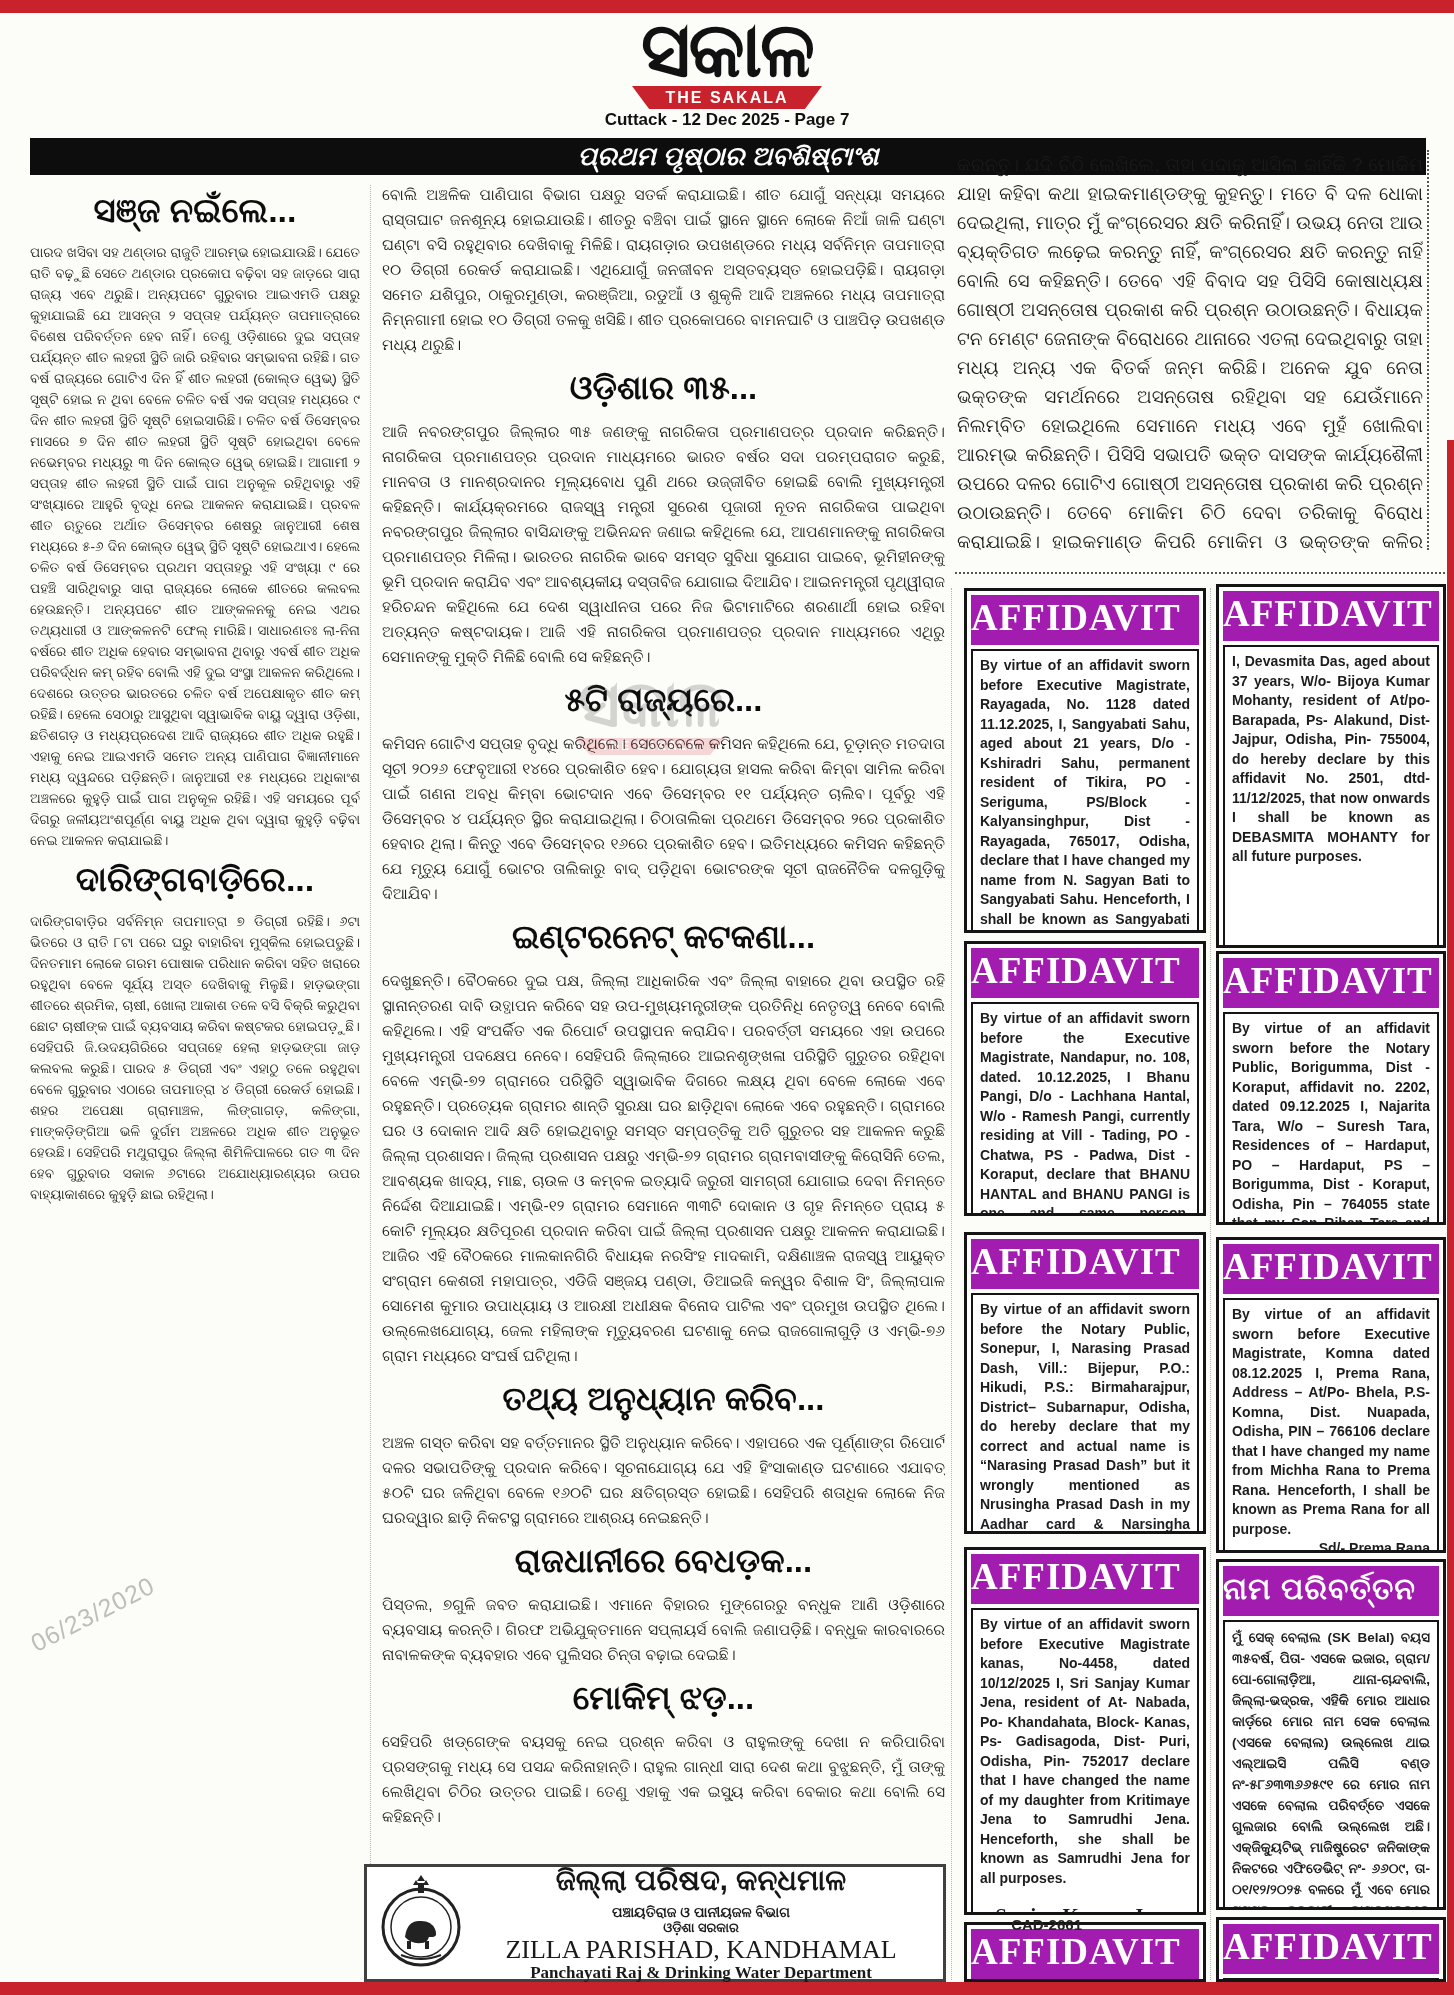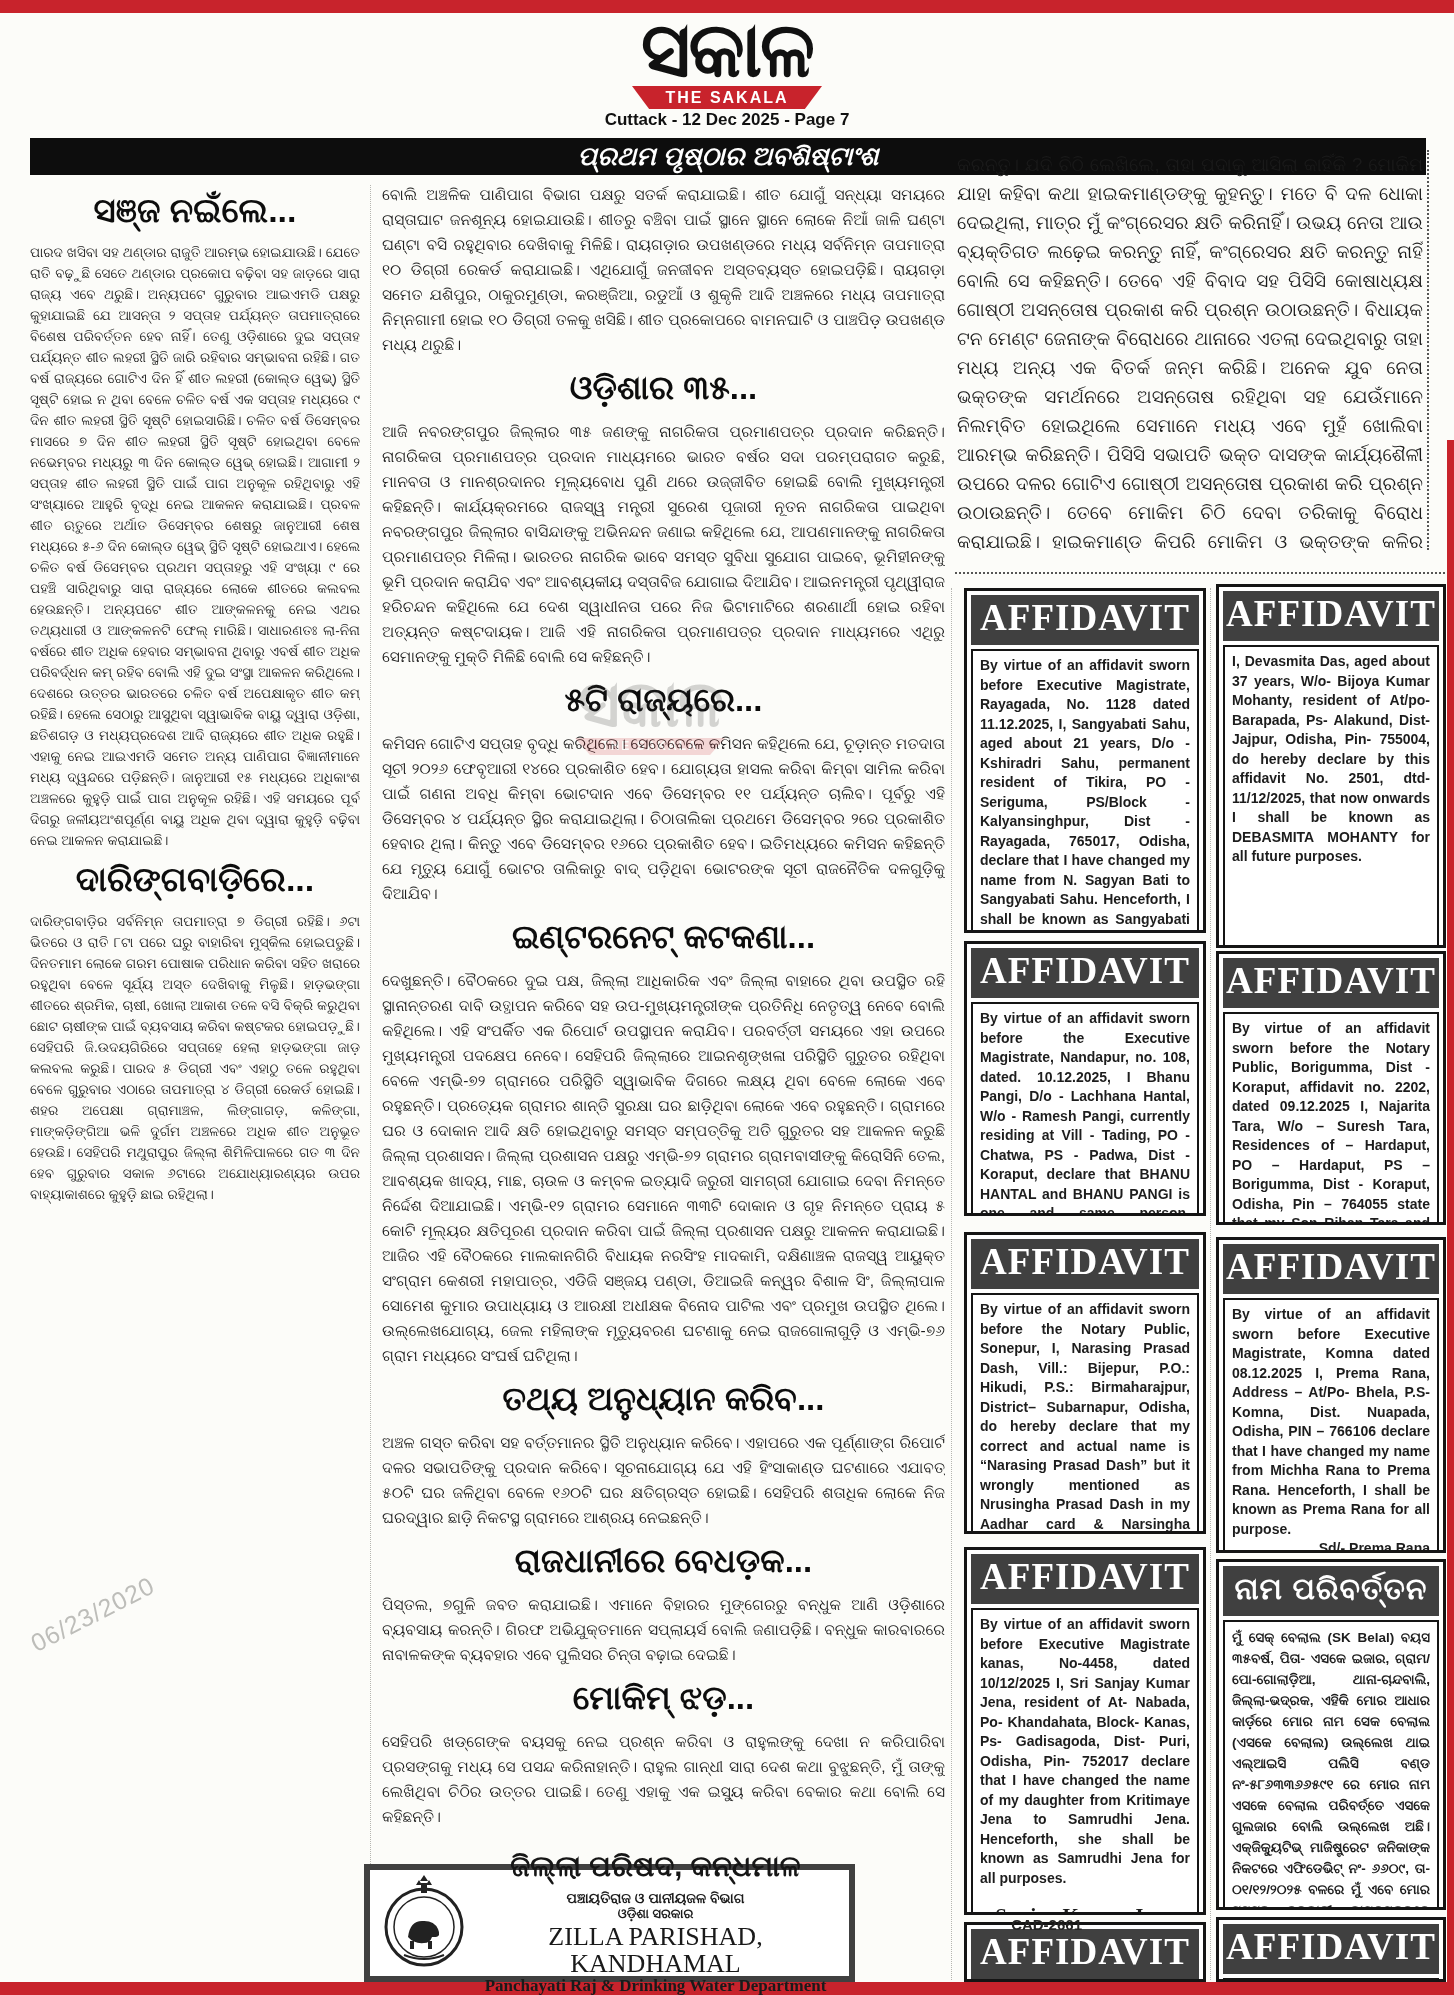--- a/index.html
+++ b/index.html
@@ -26,37 +26,37 @@
   .body-c1{font-size:13.6px;line-height:21px;text-align:justify;}
   .body-c2{font-size:15.5px;line-height:25px;text-align:justify;}
   
   .dot-v{border-left:2px dotted #555;width:0;}
   .dot-v-light{border-left:1px dotted #b5b5b0;width:0;}
   .dot-h{border-top:2px dotted #555;height:0;}
   .red-right{left:1447px;top:440px;width:7px;height:1545px;background:#c8232c;}
   .red-bottom{left:0;top:1982px;width:1454px;height:13px;background:#c8232c;}
   
   .affbox{border:3px solid #141414;background:#fff;padding:4px;overflow:hidden;}
-  .affhdr{background:#404040;color:#fff;text-align:center;
+  .affhdr{background:#a21caf;color:#fff;
           font-family:"Liberation Serif",serif;font-weight:900;font-size:37px;line-height:46px;
           letter-spacing:1px;height:50px;overflow:hidden;}
   .affhdr.odia{font-size:30px;font-family:"Liberation Sans",sans-serif;}
   .affbody{border:2px solid #141414;margin-top:4px;padding:5px 7px;height:calc(100% - 54px);
            font-weight:bold;font-size:14px;line-height:19.5px;text-align:justify;color:#1d1d1d;overflow:hidden;}
   .affbody.odia{font-weight:bold;font-size:13.5px;line-height:21px;}
   .sig{text-align:right;font-weight:bold;}
   .sig.center{font-family:"Liberation Serif",serif;font-size:21px;text-align:center;margin-top:19px;}
   .aL{left:964px;width:242px;}
   .aR{left:1216px;width:230px;}
   .l1{top:588px;height:345px;} .l2{top:941px;height:275px;} .l3{top:1232px;height:302px;}
   .l4{top:1547px;height:368px;} .l5{top:1922px;height:60px;}
   .r1{top:584px;height:364px;} .r2{top:951px;height:274px;} .r3{top:1237px;height:316px;}
   .r4{top:1559px;height:351px;} .r5{top:1917px;height:65px;}
   
-  .ad{left:364px;top:1864px;width:491px;height:118px;border:6px solid #404040;background:#fff;
+  .ad{left:364px;top:1864px;width:582px;height:118px;border:3px solid #404040;background:#fff;
       display:flex;align-items:center;padding:4px 10px;}
   .ad-emblem{flex:0 0 92px;height:100px;display:flex;align-items:center;}
   .ad-center{flex:1;text-align:center;line-height:1.05;}
   .ad-odia-title{font-size:29px;font-weight:bold;color:#161616;}
   .ad-odia-sub{font-size:14px;font-weight:bold;margin-top:10px;}
   .ad-odia-govt{font-size:13px;font-weight:bold;margin-top:1px;}
   .ad-en-title{font-family:"Liberation Serif",serif;font-size:26px;font-weight:normal;margin-top:2px;}
   .ad-en-sub{font-family:"Liberation Serif",serif;font-size:17px;font-weight:bold;}
   .ad-code{position:absolute;right:372px;top:1872px;font-size:15px;font-weight:bold;color:#222;margin-top:44px;}
   

